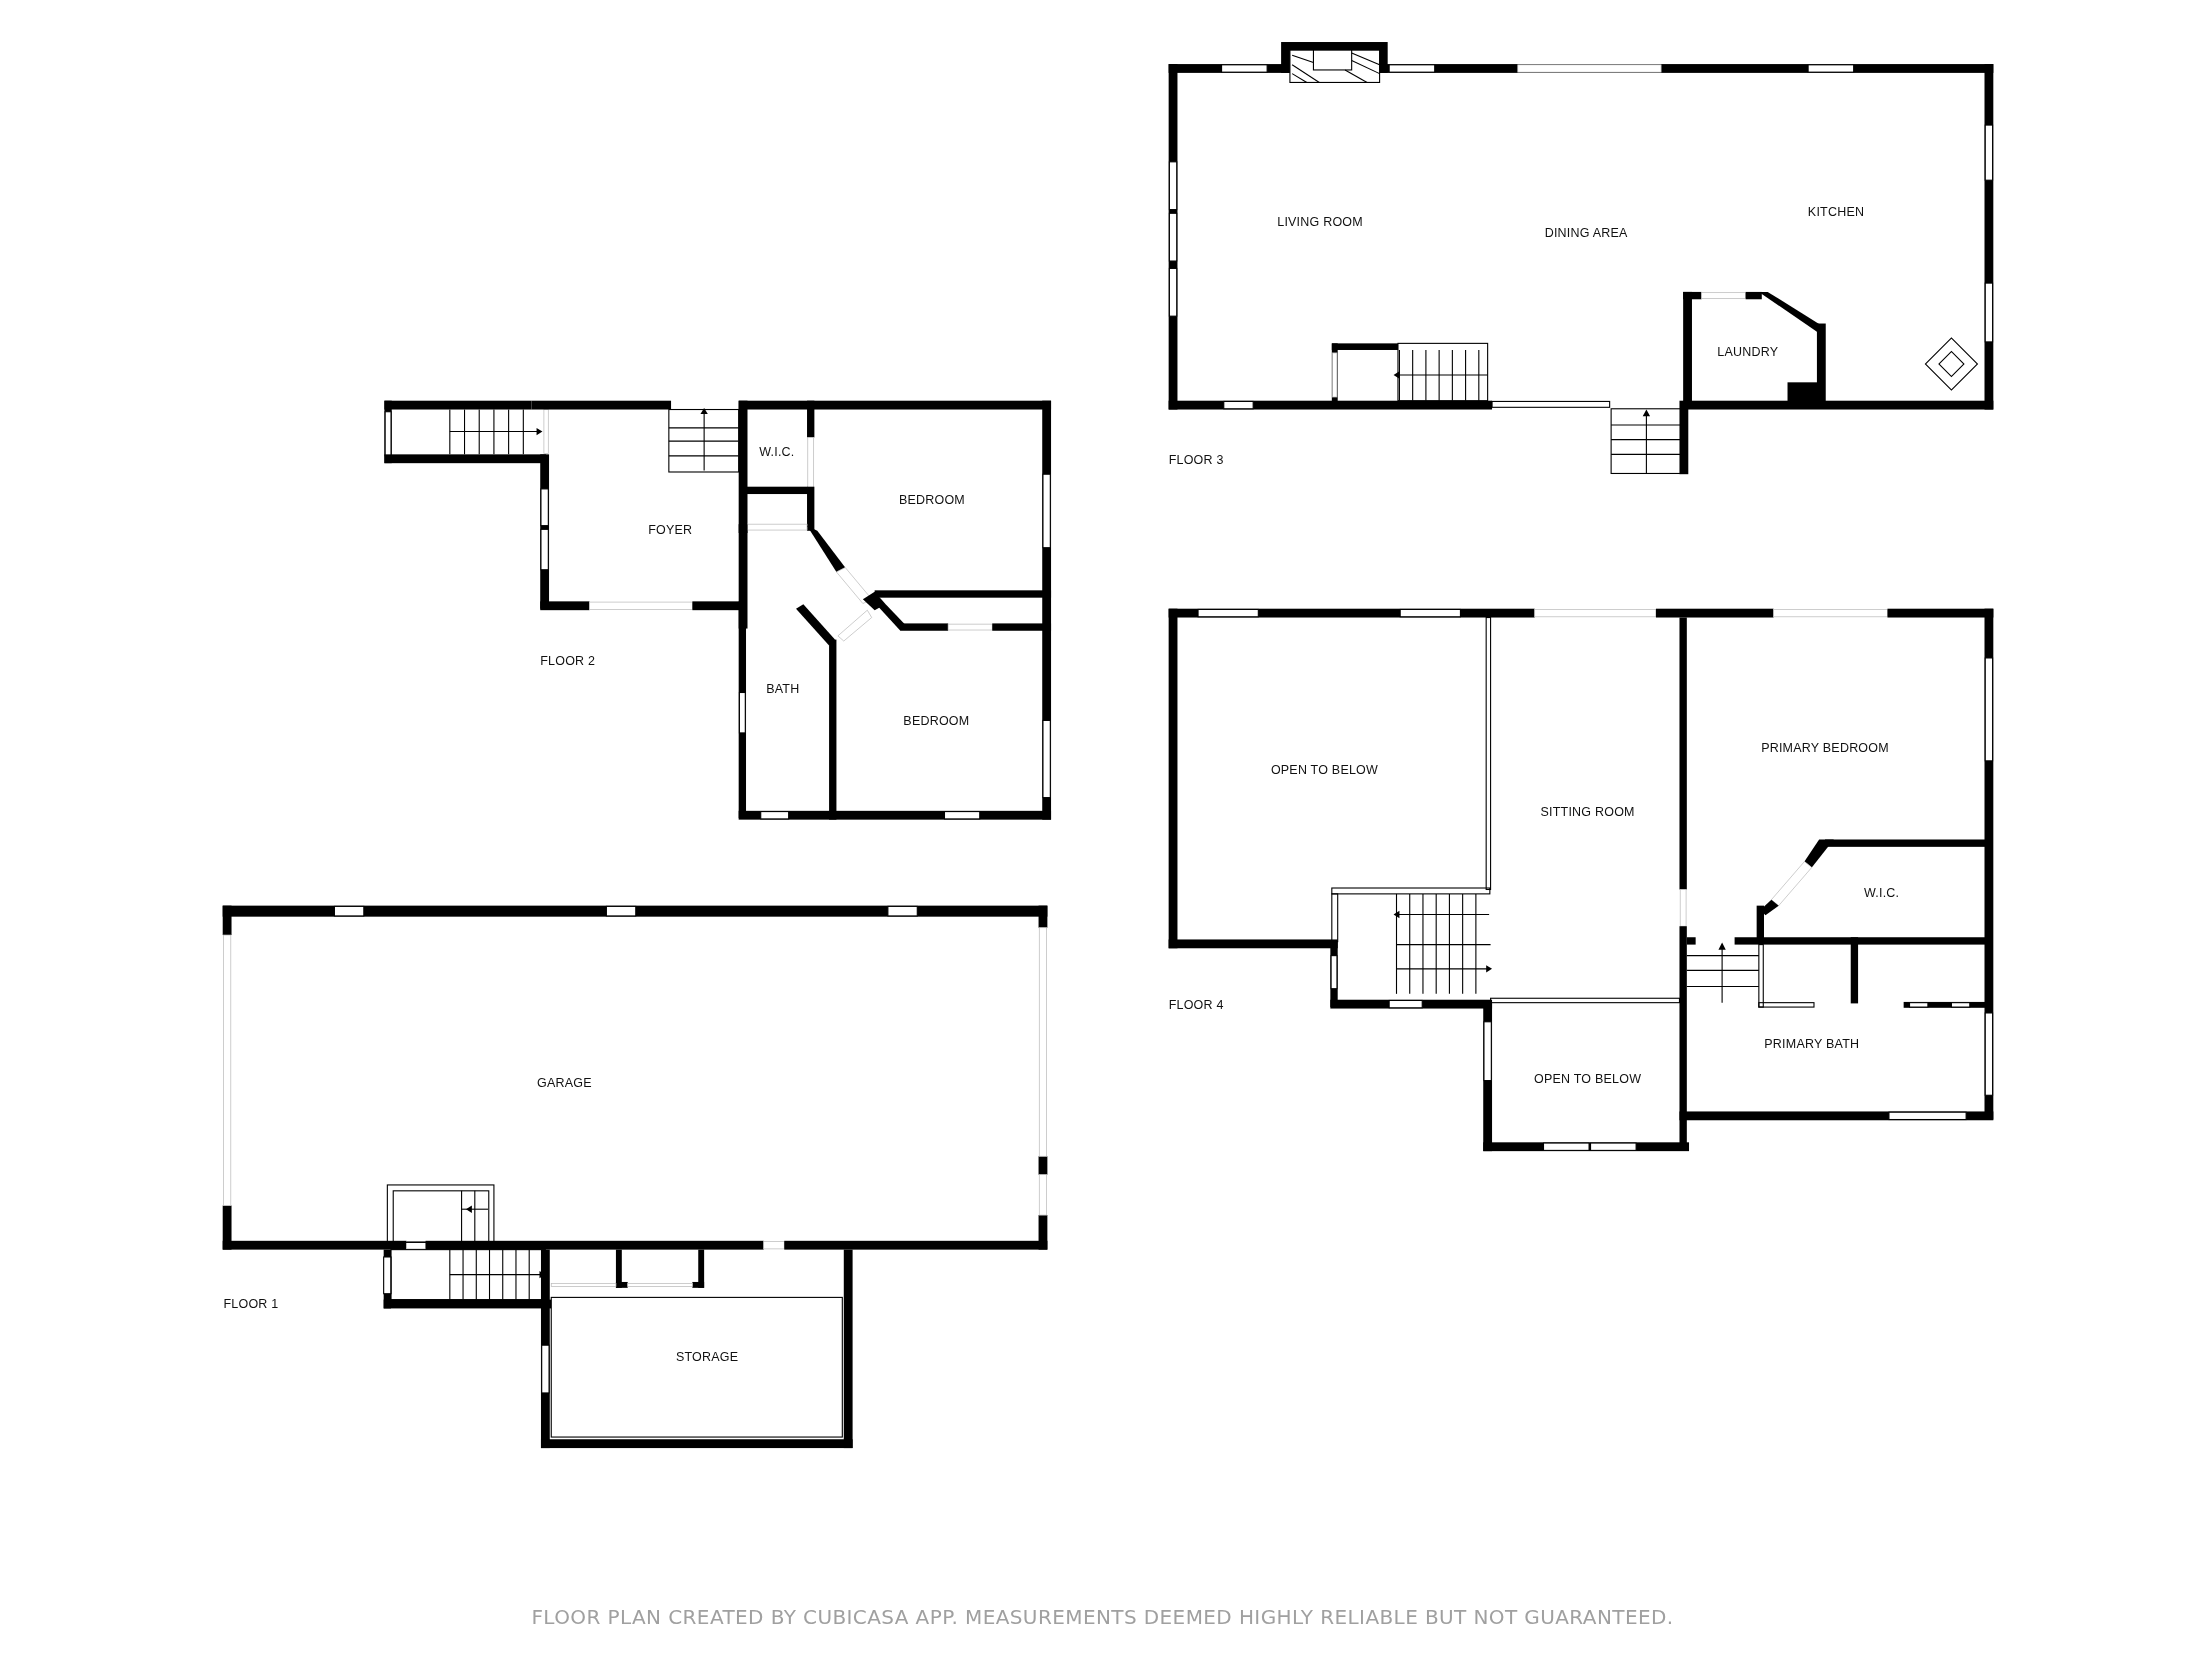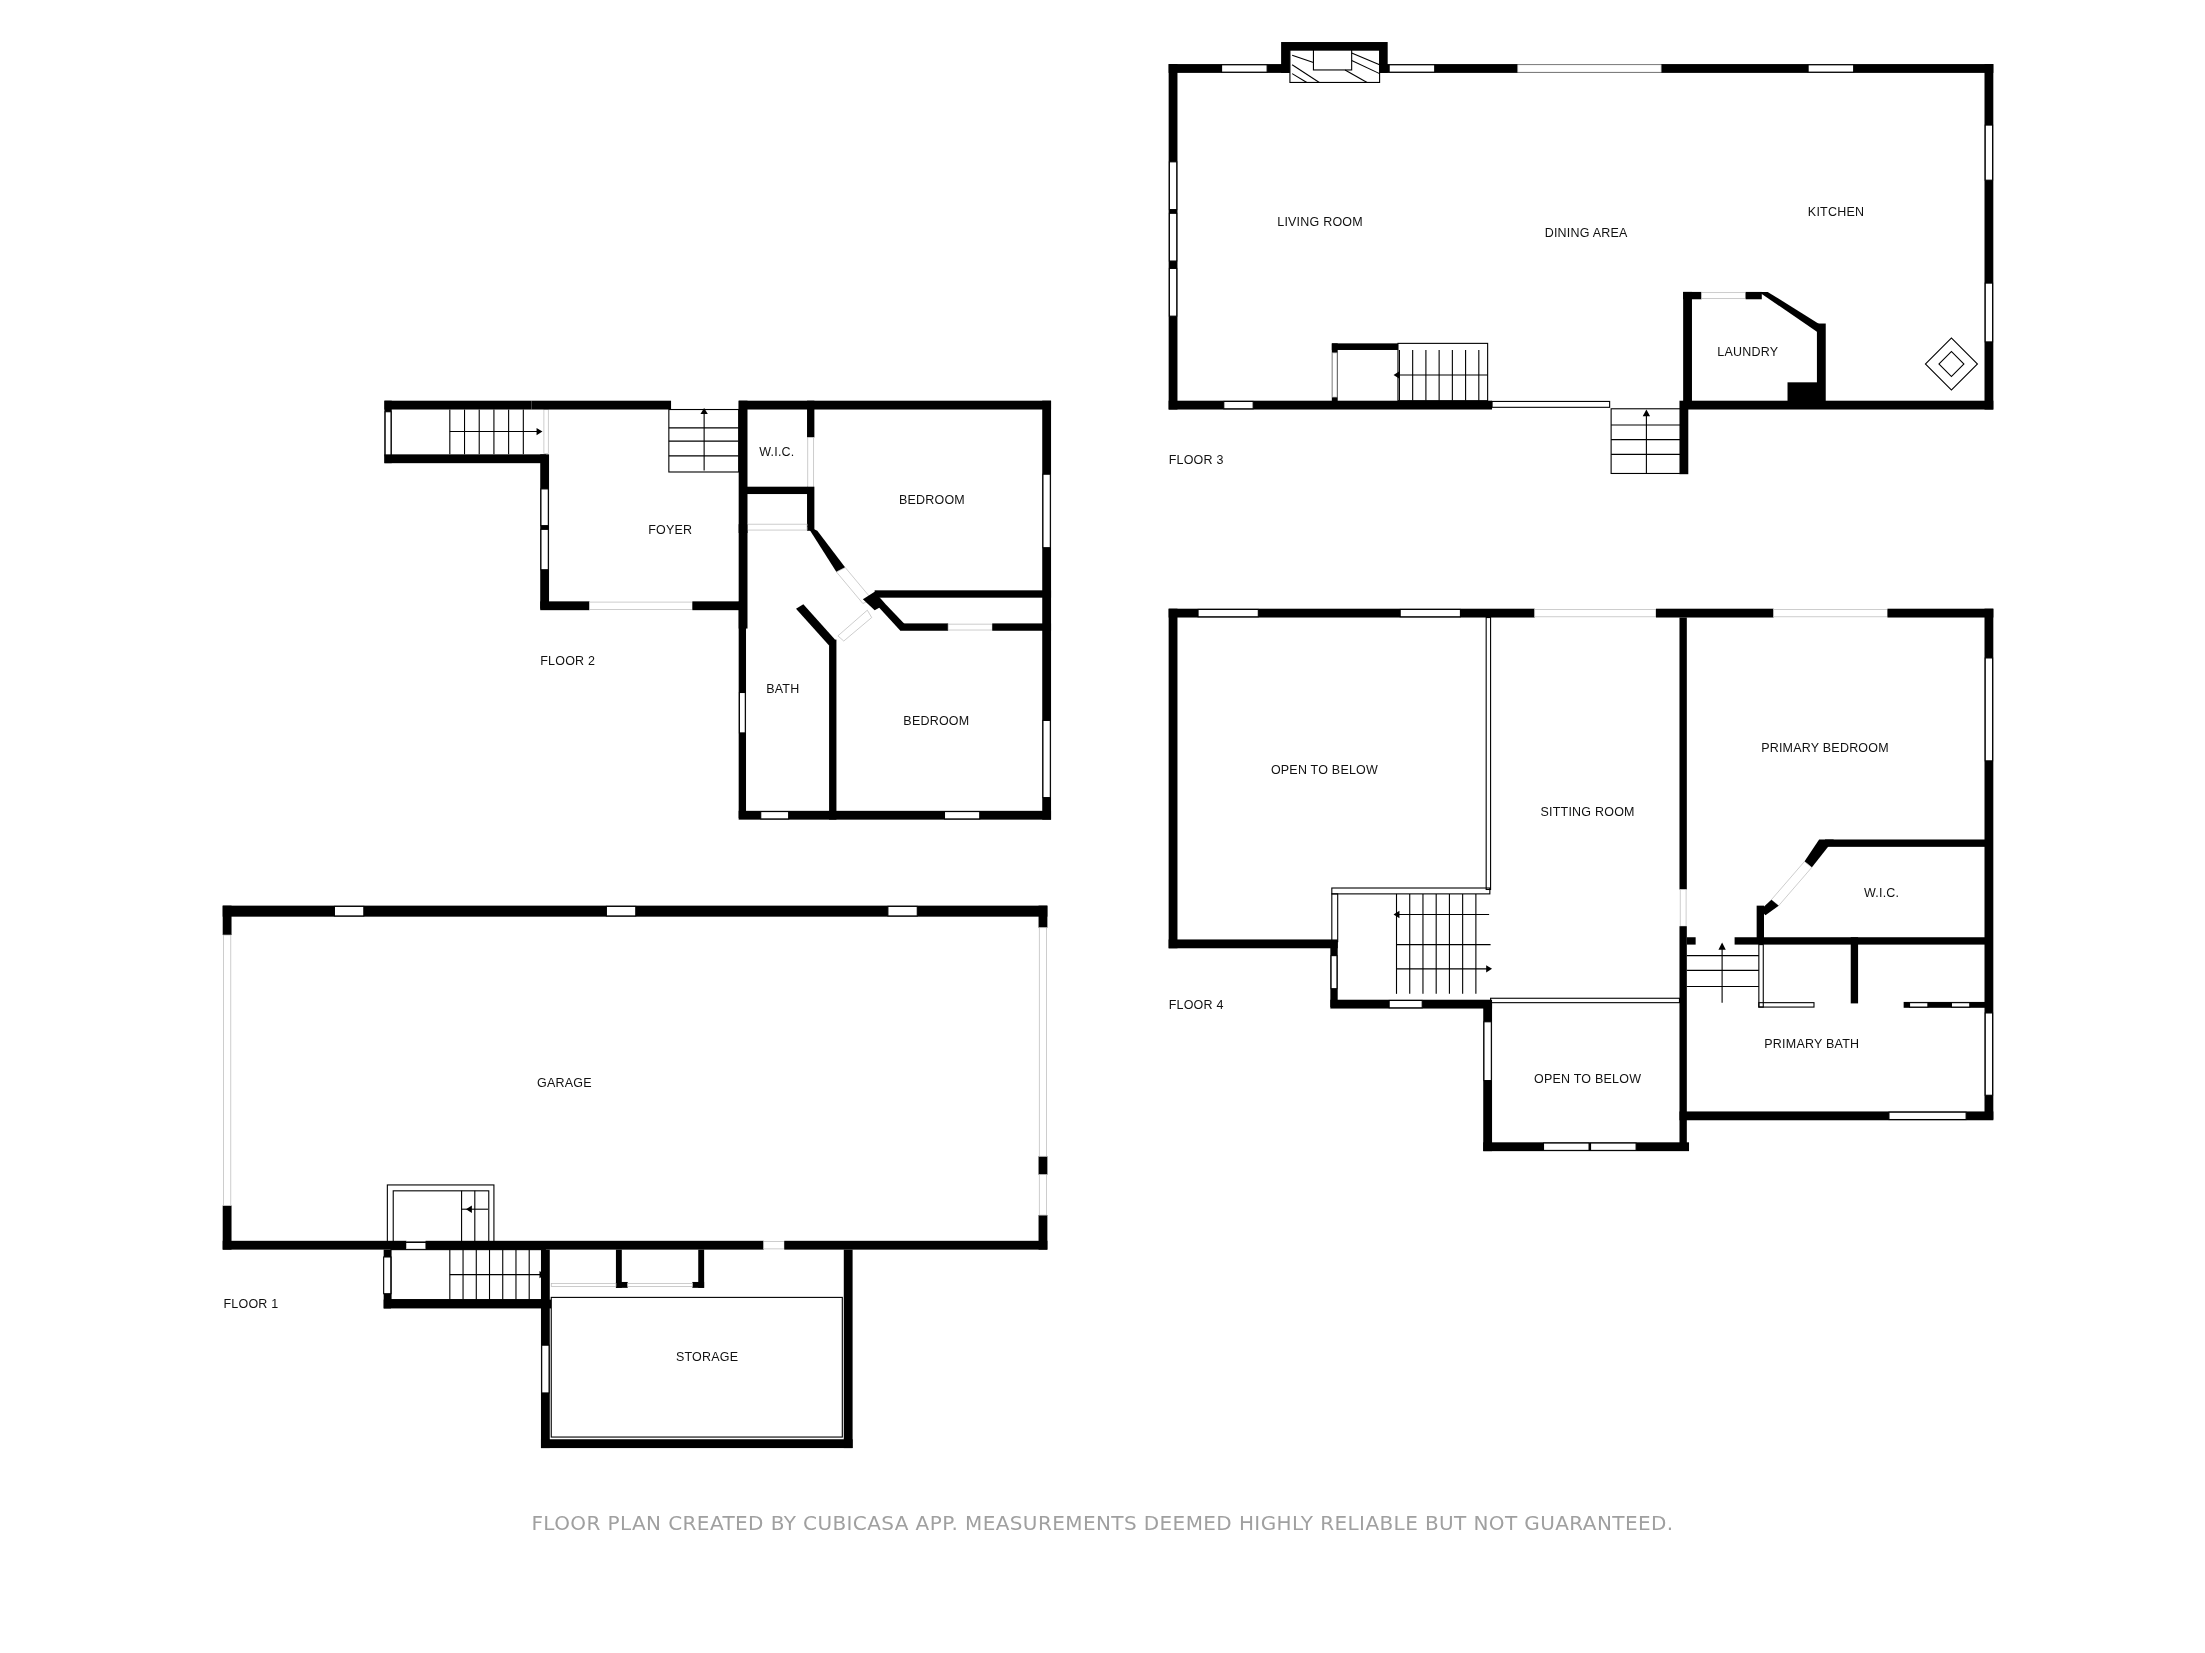--- a/index.html
+++ b/index.html
@@ -4,21 +4,21 @@
 <style>
   html, body { margin:0; padding:0; background:#ffffff; }
   body { width:2205px; height:1654px; position:relative; overflow:hidden; font-family:"Liberation Sans", sans-serif; }
   svg#plan { position:absolute; left:0; top:0; width:2205px; height:1654px; }
   .wall { fill:#000; }
   .win { fill:#fff; stroke:#000; stroke-width:1.5; }
   .thin { fill:none; stroke:#000; stroke-width:1.5; }
   .opening { fill:#fff; stroke:#bbb; stroke-width:1; }
   .room-label { font-family:"Liberation Sans", sans-serif; font-size:17px; fill:#111; text-anchor:middle; letter-spacing:0.3px; }
   .floor-label { font-family:"Liberation Sans", sans-serif; font-size:17px; fill:#111; letter-spacing:0.3px; }
-  .footer { position:absolute; left:0; width:2205px; top:1511px; text-align:center; font-family:"DejaVu Sans", sans-serif; font-size:20px; color:#a0a0a0; letter-spacing:0.4px; }
+  .footer { position:absolute; left:0; width:2205px; top:1605px; text-align:center; font-family:"DejaVu Sans", sans-serif; font-size:20px; color:#a0a0a0; letter-spacing:0.4px; }
 </style>
 </head>
 <body>
 
 <svg id="plan" viewBox="0 0 3000 2250" xmlns="http://www.w3.org/2000/svg">
 
   <g>
 
     <rect class="wall" x="303" y="1232" width="1122" height="15"></rect>
     <rect class="wall" x="303" y="1232" width="12" height="40"></rect>

